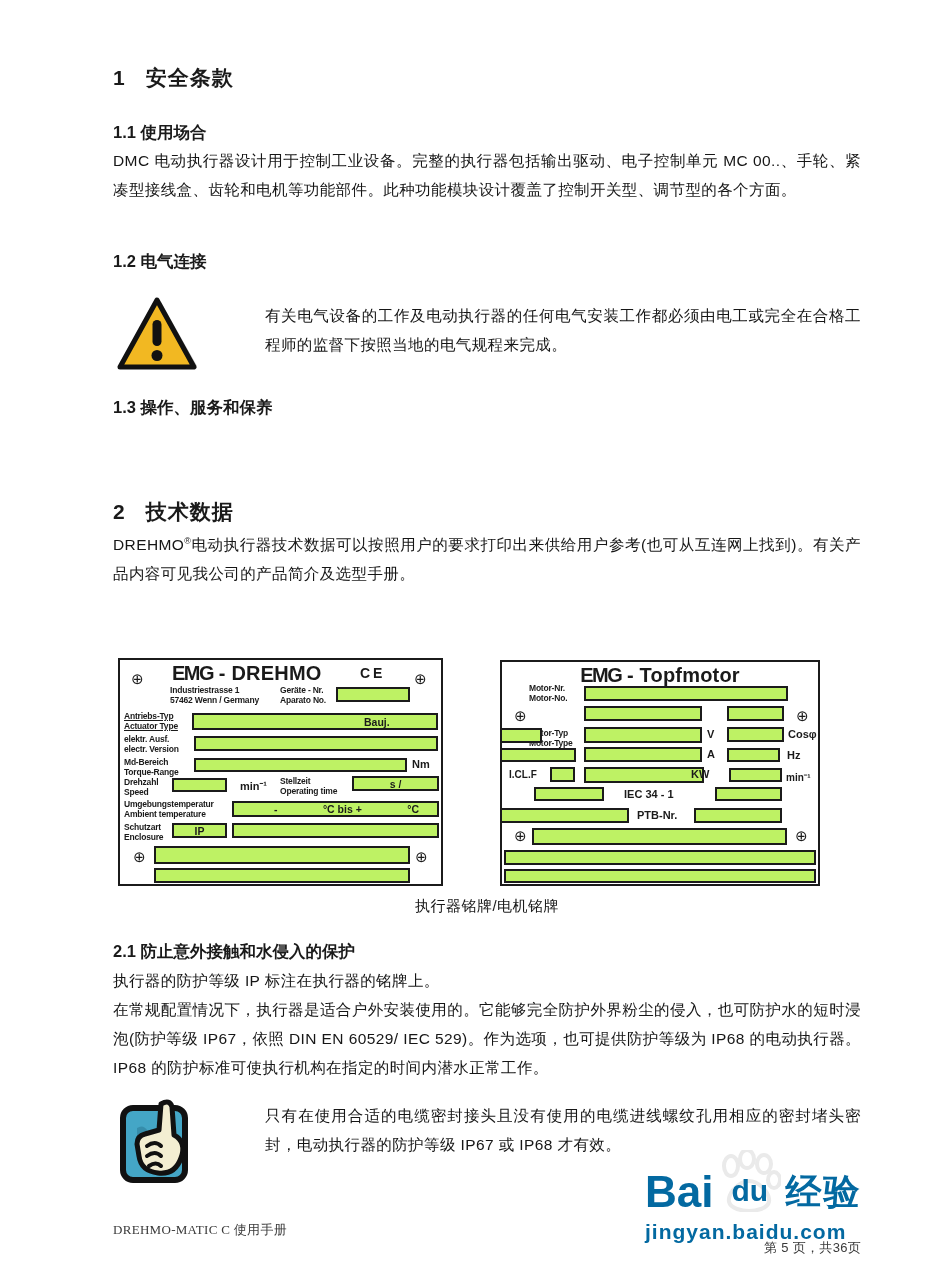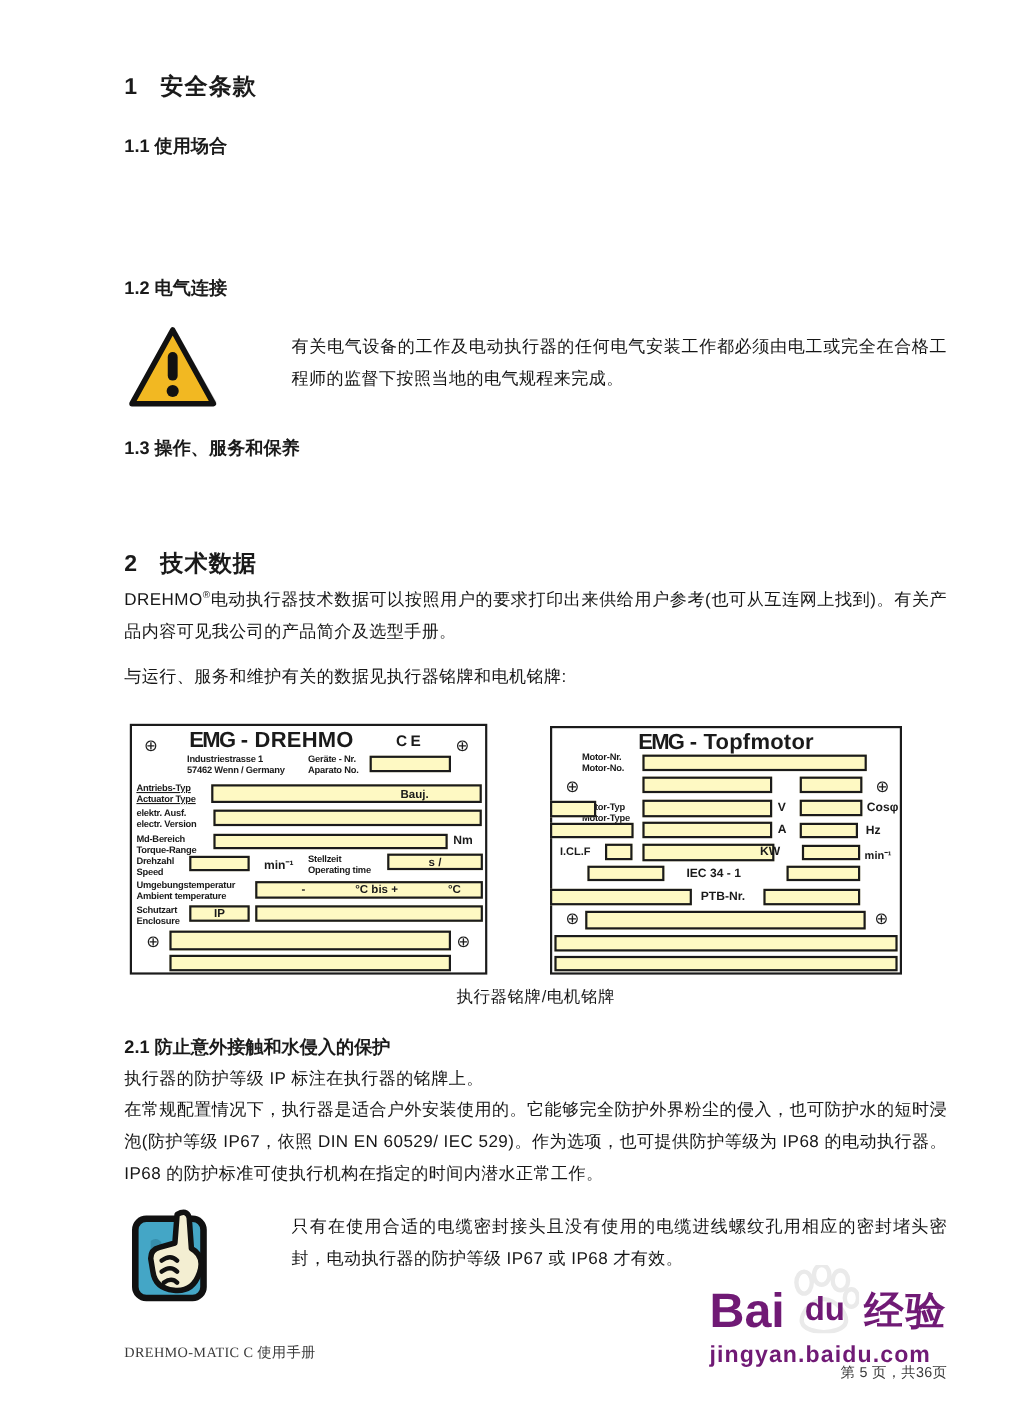--- a/index.html
+++ b/index.html
@@ -13,72 +13,72 @@
   h1.doc-h1 { font-size:21px; font-weight:bold; letter-spacing:1px; }
   h1.doc-h1 .hnum { display:inline-block; margin-right:20px; }
   h2.doc-h2 { font-size:16.5px; font-weight:bold; }
   p.body-text {
     font-size:15.5px; line-height:29px; text-align:justify;
     letter-spacing:0.4px; color:#161616;
   }
   sup.reg { font-size:9px; vertical-align:super; }
   
   .plate { position:absolute; border:2px solid #1b1b1b; background:#fff; }
-  .pbox  { position:absolute; border:2px solid #1b1b1b; background:#fef9c3; }
+  .pbox  { position:absolute; border:2px solid #1b1b1b; background:#bef264; }
   .plabel { position:absolute; font-size:8.5px; font-weight:bold; line-height:9.5px; letter-spacing:-0.2px; white-space:nowrap; }
   .punit  { position:absolute; font-size:11px; font-weight:bold; white-space:nowrap; }
   .screw  { position:absolute; font-size:15px; line-height:15px; color:#1b1b1b; }
   .plate-logo { position:absolute; white-space:nowrap; }
   .logo-emg  { font-size:20px; font-weight:bold; letter-spacing:-1.5px; }
   .logo-rest { font-size:20px; font-weight:bold; letter-spacing:0.2px;text-align:center; }
   .ce-mark { position:absolute; font-size:14px; font-weight:bold; letter-spacing:3px; }
   .boxtext { font-size:10.5px; font-weight:bold; }
   .temp-flex { display:flex; justify-content:space-between; align-items:center; height:100%; padding:0 18px 0 40px; font-size:10.5px; font-weight:bold; }
   .center-in { display:flex; align-items:center; justify-content:center; height:100%; }
   .caption { font-size:15px; text-align:center; letter-spacing:0.5px; }
   
   .footer-text { font-size:13px; color:#3a3a3a; letter-spacing:0.3px; z-index:6; }
-  .wm { z-index:1; color:#701a75; font-weight:bold; white-space:nowrap; }
+  .wm { z-index:1; color:#0369a1; font-weight:bold; white-space:nowrap; }
   .wm-row { display:flex; align-items:flex-end; gap:4px; }
   .wm-bai { font-size:44px; line-height:40px; }
   .wm-du-wrap { position:relative; display:inline-block; width:64px; height:62px; }
   .wm-du { position:absolute; left:14px; top:24px; font-size:30px; }
   .wm-jy { font-size:36px; line-height:40px; letter-spacing:2px; }
   .wm-url { font-size:21px; margin-top:8px; letter-spacing:1px; }
 </style>
 </head>
 <body>
 
 <div class="page">
 
   <h1 class="doc-h1 abs" style="left:113px; top:64px;">
     <span class="hnum">1</span><span>安全条款</span>
   </h1>
 
   <h2 class="doc-h2 abs" style="left:113px; top:122px;">1.1 使用场合</h2>
+  <p class="body-text abs" style="left:113px; top:146px; width:748px;">DMC 电动执行器设计用于控制工业设备。完整的执行器包括输出驱动、电子控制单元 MC 00..、手轮、紧凑型接线盒、齿轮和电机等功能部件。此种功能模块设计覆盖了控制开关型、调节型的各个方面。</p>
 
   <h2 class="doc-h2 abs" style="left:113px; top:251px;">1.2 电气连接</h2>
 
   <div class="abs" style="left:115px; top:294px; width:84px; height:84px;">
     <svg width="84" height="84" viewBox="0 0 84 84">
       <polygon points="46,8 82,72 14,72" fill="#c9c9c9"></polygon>
       <polygon points="42,6 79,73 5,73" fill="#F2B822" stroke="#111" stroke-width="5" stroke-linejoin="round"></polygon>
       <rect x="37.5" y="26" width="9" height="26" rx="4.5" fill="#111"></rect>
       <circle cx="42" cy="61.5" r="5.5" fill="#111"></circle>
     </svg>
   </div>
   <p class="body-text abs" style="left:265px; top:301px; width:596px;">有关电气设备的工作及电动执行器的任何电气安装工作都必须由电工或完全在合格工程师的监督下按照当地的电气规程来完成。</p>
 
   <h2 class="doc-h2 abs" style="left:113px; top:397px;">1.3 操作、服务和保养</h2>
 
   <h1 class="doc-h1 abs" style="left:113px; top:498px;">
     <span class="hnum">2</span><span>技术数据</span>
   </h1>
   <p class="body-text abs" style="left:113px; top:527px; width:748px;"><span>DREHMO</span><sup class="reg">®</sup><span>电动执行器技术数据可以按照用户的要求打印出来供给用户参考(也可从互连网上找到)。有关产品内容可见我公司的产品简介及选型手册。</span></p>
-  <p class="body-text abs" style="left:113px; top:601px; width:748px;">与运行、服务和维护有关的数据见执行器铭牌和电机铭牌:</p>
 
   <div class="plate" style="left:118px; top:658px; width:325px; height:228px;">
     <span class="screw" style="left:11px; top:11px;">⊕</span>
     <div class="plate-logo" style="left:52px; top:2px;">
       <span class="logo-emg">EMG</span><span class="logo-rest"> - DREHMO</span>
     </div>
     <span class="ce-mark" style="left:240px; top:5px;">CE</span>
     <span class="screw" style="left:294px; top:11px;">⊕</span>
 
     <div class="plabel" style="left:50px; top:26px;">

